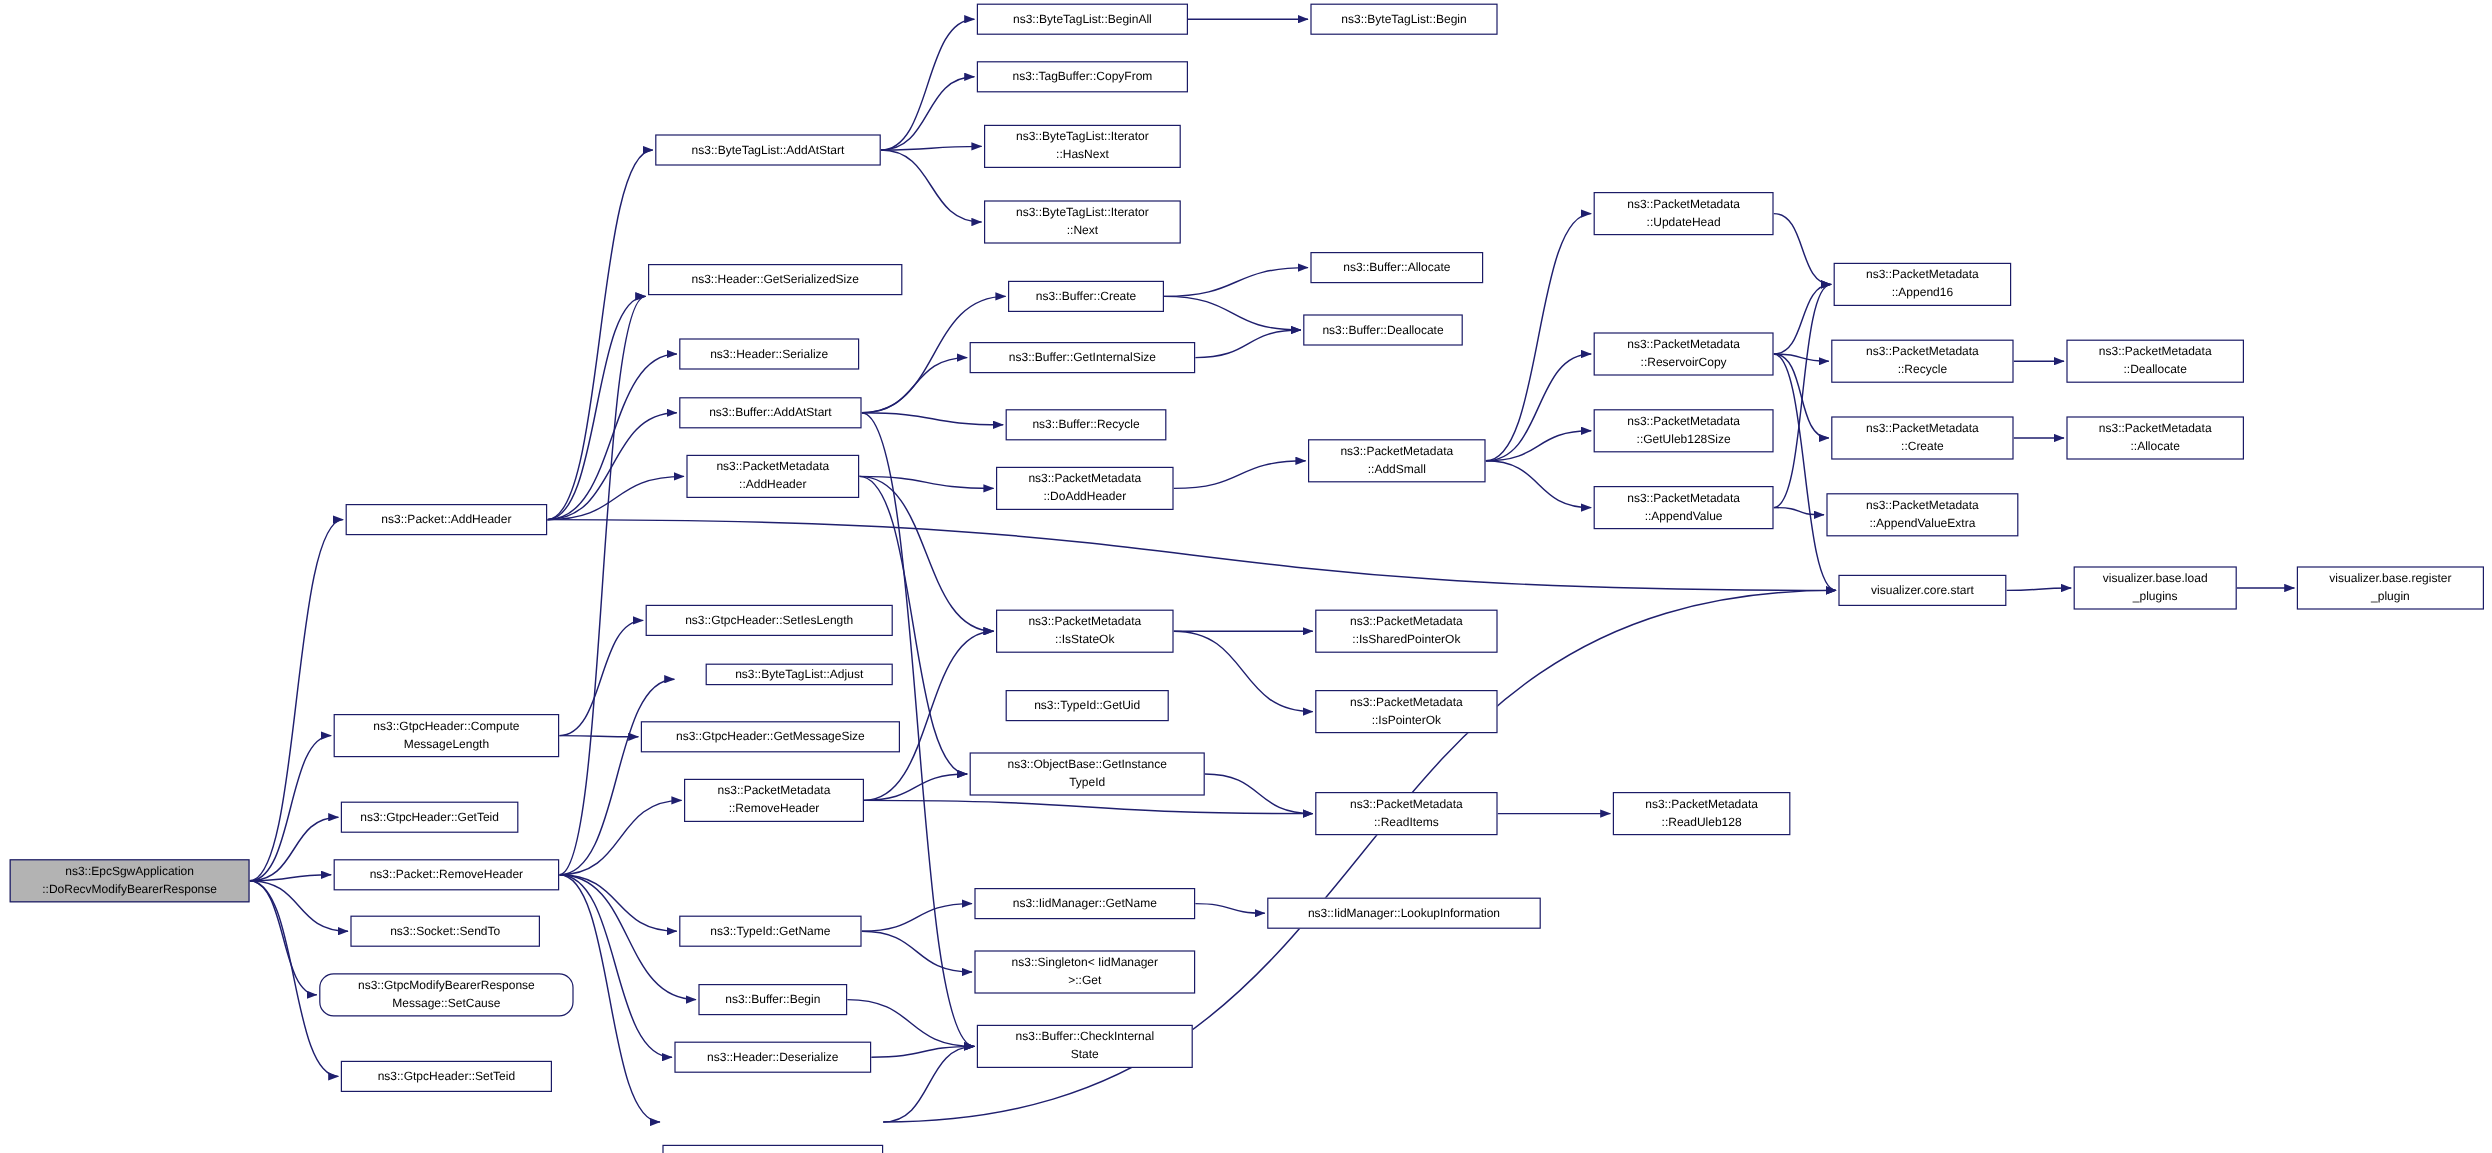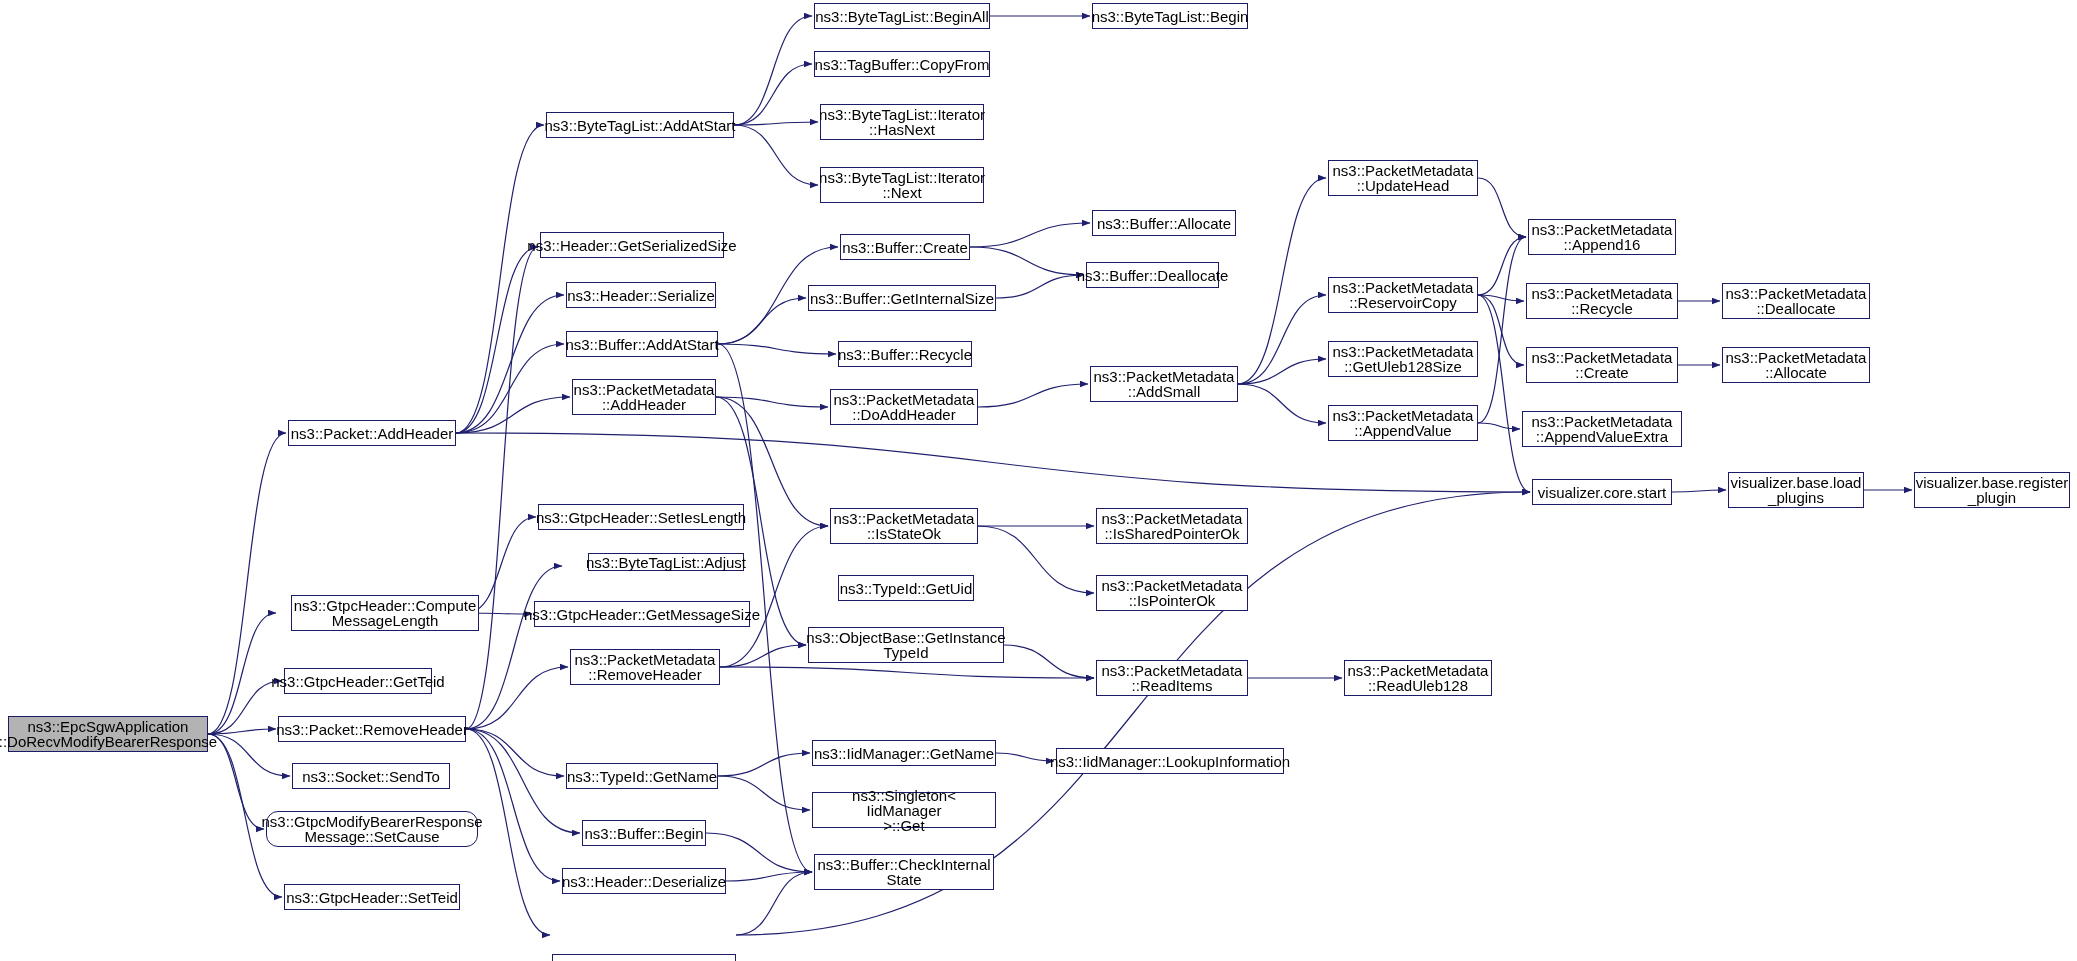--- a/index.html
+++ b/index.html
@@ -1,21 +1,21 @@
 <!DOCTYPE html>
 <html><head>
 <meta charset="utf-8">
 <style>
   html,body{margin:0;padding:0;background:#ffffff;}
   body{width:2077px;height:961px;font-family:"Liberation Sans",sans-serif;}
   #canvas{position:relative;width:2077px;height:961px;overflow:hidden;}
   svg.edges{position:absolute;left:0;top:0;width:2077px;height:961px;}
   .node{position:absolute;box-sizing:border-box;border:1px solid #1b1b66;background:#ffffff;
         display:flex;align-items:center;justify-content:center;text-align:center;
-        font-size:15px;line-height:15px;color:#000000;padding:1px 2px;}
+        font-size:10px;line-height:15px;color:#000000;padding:1px 2px;}
   .node.root{background:#b3b3b3;}
   .node span{display:block;white-space:pre-line;}
 </style>
 </head>
 <body>
 
 <div id="canvas">
   <svg class="edges" viewBox="0 0 2077 961">
     <defs>
       <marker id="arrow" markerWidth="9" markerHeight="7" refX="8.5" refY="3.5" orient="auto" markerUnits="userSpaceOnUse">
@@ -93,21 +93,21 @@
       </g>
   </svg>
   <div id="node-layer">
       <div class="node root" style="left: 8px; top: 716px; width: 200px; height: 36px;">
         <span>ns3::EpcSgwApplication
 ::DoRecvModifyBearerResponse</span>
       </div>
       <div class="node" style="left: 288px; top: 420px; width: 168px; height: 26px;">
         <span>ns3::Packet::AddHeader</span>
       </div>
-      <div class="node" style="left: 291px; top: 595px; width: 188px; height: 36px;">
+      <div class="node" style="left: 278px; top: 595px; width: 188px; height: 36px;">
         <span>ns3::GtpcHeader::Compute
 MessageLength</span>
       </div>
       <div class="node" style="left: 284px; top: 668px; width: 148px; height: 26px;">
         <span>ns3::GtpcHeader::GetTeid</span>
       </div>
       <div class="node" style="left: 278px; top: 716px; width: 188px; height: 26px;">
         <span>ns3::Packet::RemoveHeader</span>
       </div>
       <div class="node" style="left: 292px; top: 763px; width: 158px; height: 26px;">
@@ -116,21 +116,21 @@
       <div class="node" style="left: 266px; top: 811px; width: 212px; height: 36px; border-radius: 12px;">
         <span>ns3::GtpcModifyBearerResponse
 Message::SetCause</span>
       </div>
       <div class="node" style="left: 284px; top: 884px; width: 176px; height: 26px;">
         <span>ns3::GtpcHeader::SetTeid</span>
       </div>
       <div class="node" style="left: 546px; top: 112px; width: 188px; height: 26px;">
         <span>ns3::ByteTagList::AddAtStart</span>
       </div>
-      <div class="node" style="left: 540px; top: 232px; width: 184px; height: 26px;">
+      <div class="node" style="left: 540px; top: 220px; width: 212px; height: 26px;">
         <span>ns3::Header::GetSerializedSize</span>
       </div>
       <div class="node" style="left: 566px; top: 282px; width: 150px; height: 26px;">
         <span>ns3::Header::Serialize</span>
       </div>
       <div class="node" style="left: 566px; top: 331px; width: 152px; height: 26px;">
         <span>ns3::Buffer::AddAtStart</span>
       </div>
       <div class="node" style="left: 572px; top: 379px; width: 144px; height: 36px;">
         <span>ns3::PacketMetadata

